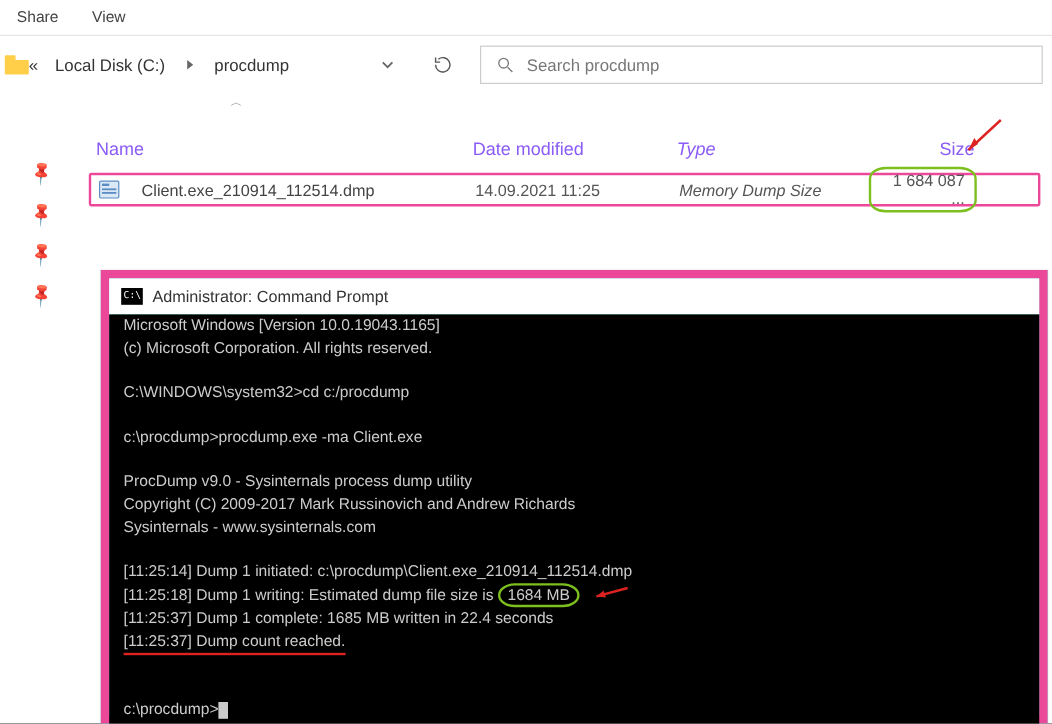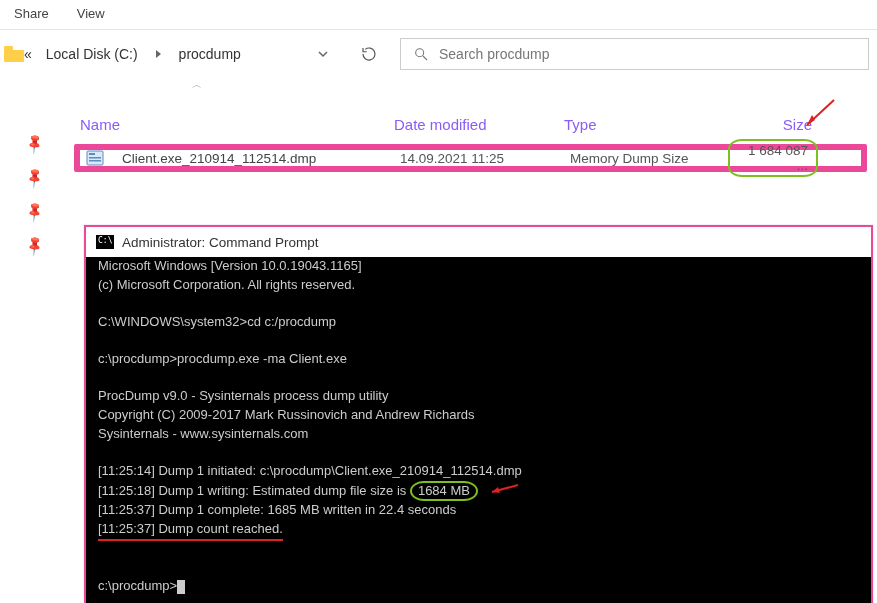--- a/index.html
+++ b/index.html
@@ -27,38 +27,38 @@
 
   
   .main { display:flex; }
   .sidebar { width:70px; padding-top:58px; display:flex; flex-direction:column; align-items:center; gap:18px; }
   .pin { color:#888; font-size:14px; transform:rotate(-40deg); }
 
   .list { flex:1; padding-right:10px; padding-left:4px; }
   .cols { display:flex; font-size:15px; color:#8b5cf6; padding:8px 0 10px 0; border-bottom:1px solid transparent;margin-top:16px;}
   .c-name { width:320px; padding-left:6px; display:flex; align-items:center; gap:10px;}
   .c-date { width:170px; }
-  .c-type { width:158px; }
+  .c-type { width:158px;font-style:italic; }
   .c-size { width:90px; text-align:right; }
 
   .row { display:flex; align-items:center; font-size:13.5px; color:#555; height:28px; }
   .row .c-name { color:#444; }
   .r-ic { display:inline-flex; margin-right:8px; }
-  .highlight-row { border:6px solid #ec4899; border-radius:2px; }
+  .highlight-row { border:2px solid #ec4899; border-radius:2px; }
   .c-size .ellipse { display:inline-block; border:2px solid #7cbf1f; border-radius:14px/10px; padding:2px 8px; color:#555;}
   .row .c-size { text-align:right; }
 
   
   .ico-dmp svg, .ico-exe svg { width:18px; height:18px; }
 
   
   .red-arrow { position:absolute; top:95px; right:38px; }
 
   
-  .cmd { position:absolute; left:84px; top:225px; width:789px; height:378px; border:2px solid #ec4899; box-shadow:0 0 0 1px rgba(0,0,0,.05); background:#5eead4;}
+  .cmd { position:absolute; left:84px; top:225px; width:789px; height:378px; border:7px solid #ec4899; box-shadow:0 0 0 1px rgba(0,0,0,.05); background:#5eead4;}
   .cmd-title { height:30px; display:flex; align-items:center; gap:8px; padding:0 10px; font-size:13.5px; color:#333; background:#fff;}
   .cmd-ico { width:18px; height:14px; background:#000; position:relative; display:inline-block;}
   .cmd-ico::after{ content:"C:\\"; color:#fff; font-size:8px; position:absolute; left:2px; top:1px; font-family:Consolas, monospace;}
   .cmd-body { background:#000; color:#ccc; font-family:Consolas, "Courier New", monospace; font-size:13px; line-height:18px; padding:0 12px; height:348px; overflow:hidden; white-space:pre; }
   .cmd-body .ell { display:inline-block; border:2px solid #7cbf1f; border-radius:14px/10px; padding:0 6px; line-height:16px;}
   .red-arrow2 { display:inline-block; margin-left:8px; vertical-align:middle;}
   .red-underline { display:inline-block; border-bottom:2px solid #d22; padding-bottom:1px;}
   .cursor { display:inline-block; width:8px; height:14px; background:#ccc; margin-left:0; vertical-align:middle;}
 </style>
 </head>

